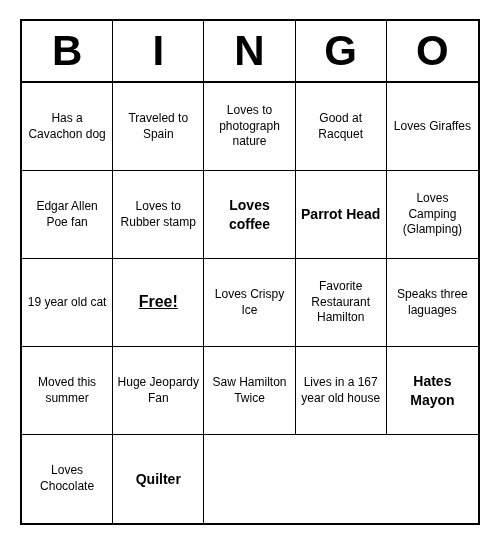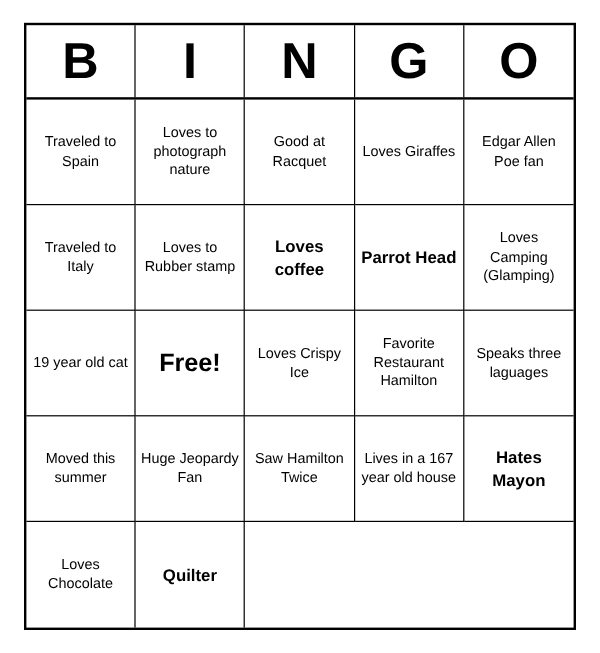--- a/index.html
+++ b/index.html
@@ -52,42 +52,43 @@
     }
     .bingo-grid .bingo-cell:nth-child(n+21) {
       border-bottom: none;
       text-align: center;
     }
     .bingo-cell.large-text {
       font-size: 14px;
       font-weight: bold;
     }
     .bingo-cell.free {
-      font-size: 21px;
+      font-size: 16px;
       font-weight: bold;
+      text-decoration: underline;
     }
   </style>
 </head>
 <body>
 
 <div class="bingo-card">
   <div class="bingo-header">
     <div class="bingo-header-cell">B</div>
     <div class="bingo-header-cell">I</div>
     <div class="bingo-header-cell">N</div>
     <div class="bingo-header-cell">G</div>
     <div class="bingo-header-cell">O</div>
   </div>
   <div class="bingo-grid" id="bingo-grid">
+  <div class="bingo-cell">Has a Cavachon dog</div>
       <div class="bingo-cell">Traveled to Spain</div>
       <div class="bingo-cell">Loves to photograph nature</div>
       <div class="bingo-cell">Good at Racquet</div>
       <div class="bingo-cell">Loves Giraffes</div>
       <div class="bingo-cell">Edgar Allen Poe fan</div>
-      <div class="bingo-cell">Traveled to Italy</div>
       <div class="bingo-cell">Loves to Rubber stamp</div>
       <div class="bingo-cell large-text">Loves coffee</div>
       <div class="bingo-cell large-text">Parrot Head</div>
       <div class="bingo-cell">Loves Camping (Glamping)</div>
       <div class="bingo-cell">19 year old cat</div>
       <div class="bingo-cell free">Free!</div>
       <div class="bingo-cell">Loves Crispy Ice</div>
       <div class="bingo-cell">Favorite Restaurant Hamilton</div>
       <div class="bingo-cell">Speaks three laguages</div>
       <div class="bingo-cell">Moved this summer</div>

